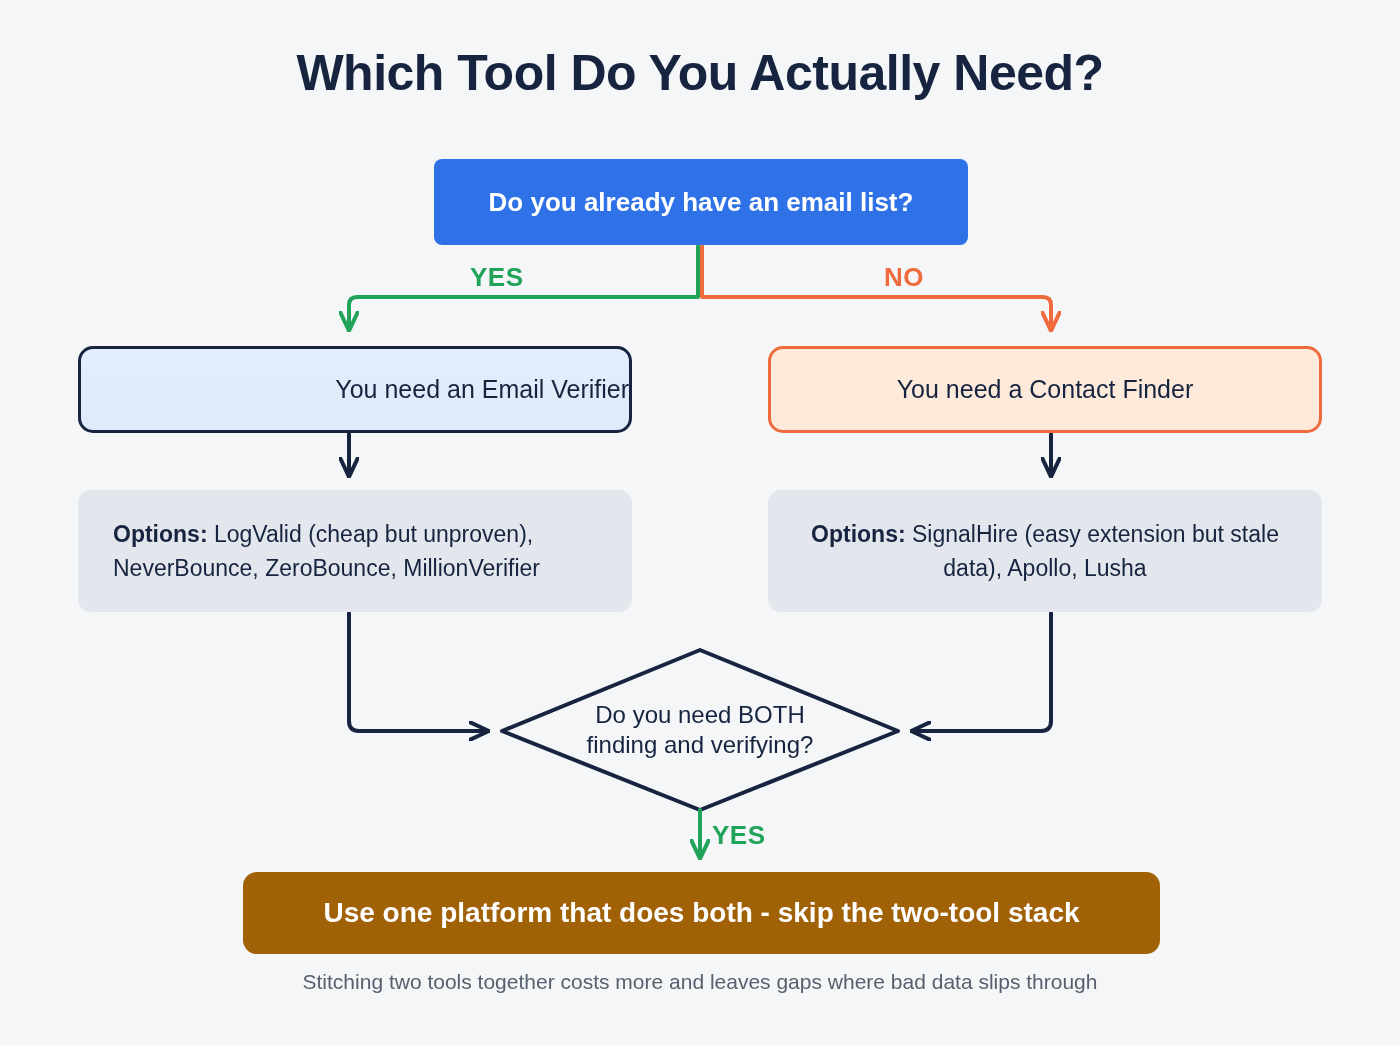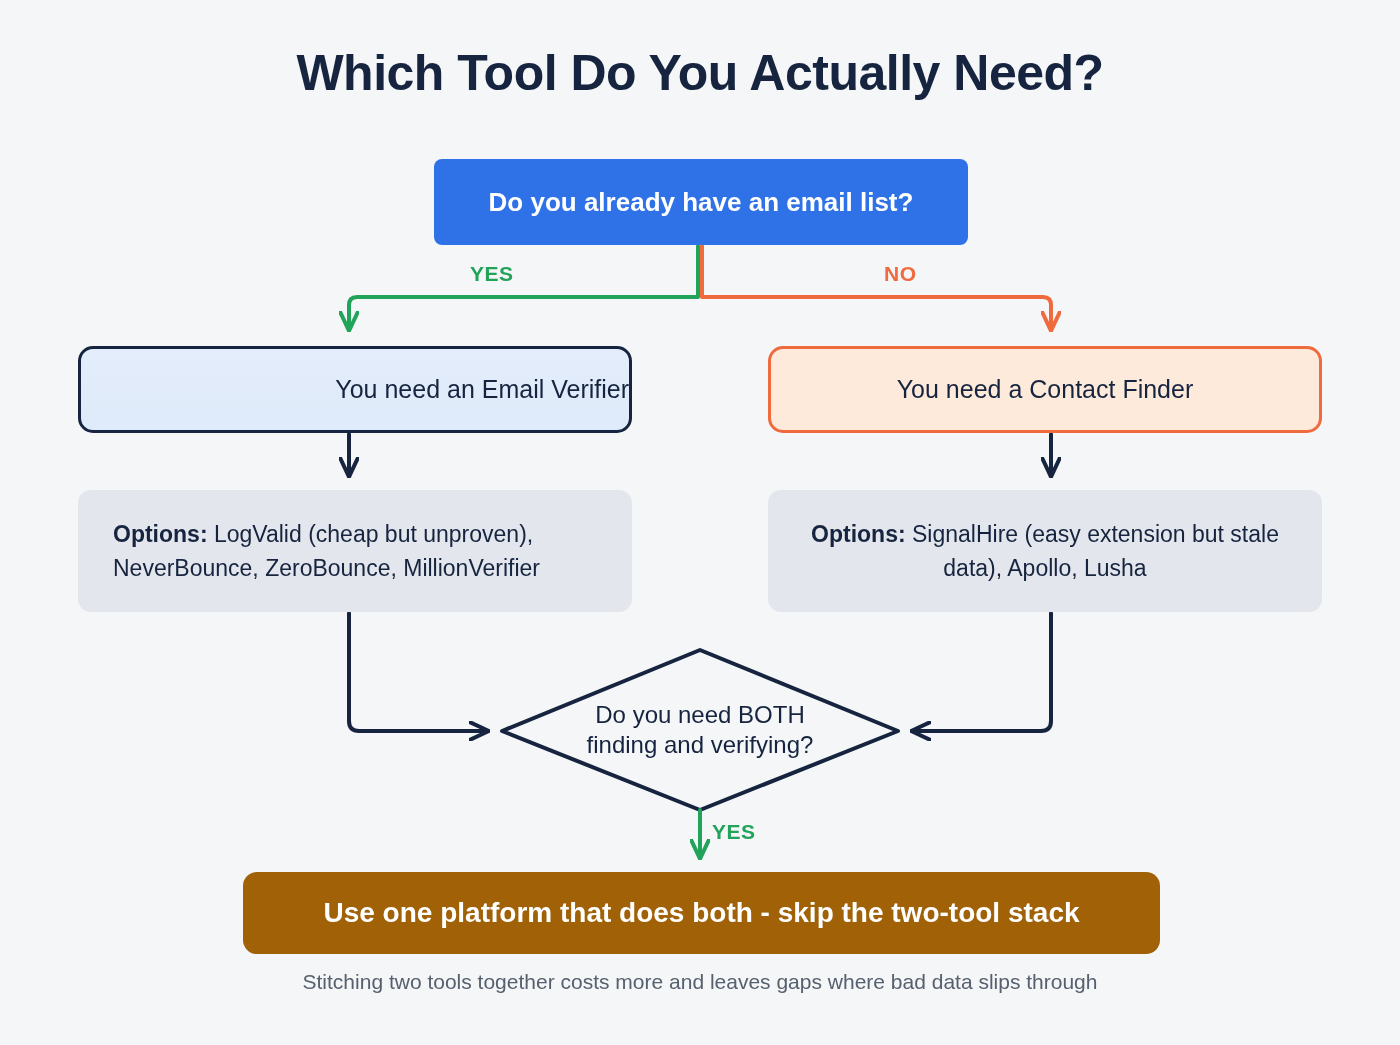--- a/index.html
+++ b/index.html
@@ -139,21 +139,21 @@
     left: 0;
     top: 970px;
     width: 1400px;
     text-align: center;
     font-size: 21px;
     color: #57606e;
   }
 
   .edge-label {
     position: absolute;
-    font-size: 21px;
+    font-size: 26px;
     font-weight: bold;
     letter-spacing: 0.5px;
   }
   .label-yes1 { left: 470px; top: 262px; color: #22a35a; }
   .label-no1  { left: 884px; top: 262px; color: #ef6a3d; }
   .label-yes2 { left: 712px; top: 820px; color: #22a35a; }
 </style>
 </head>
 <body>
 

